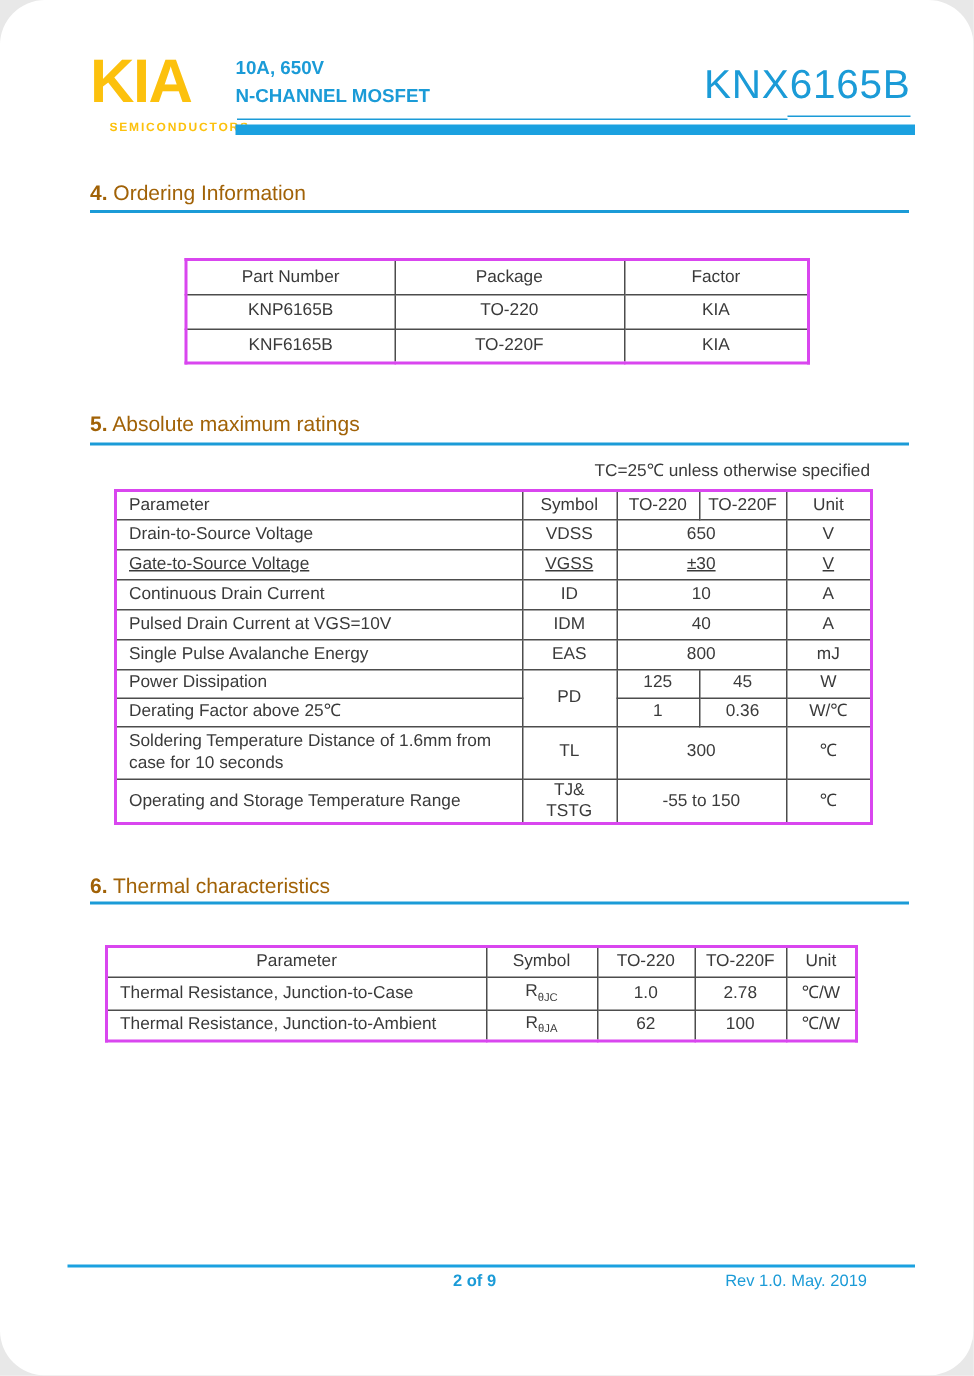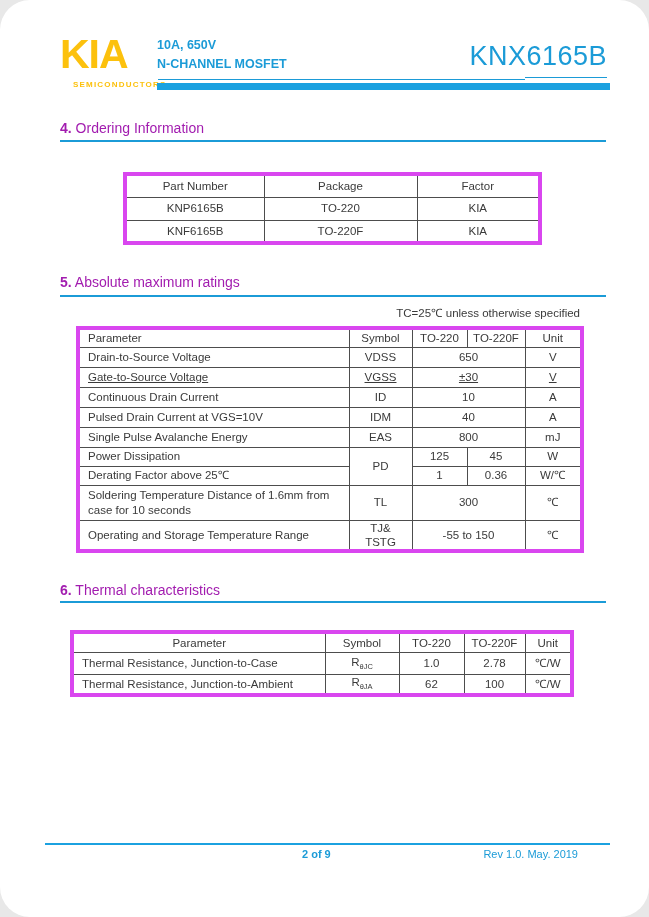--- a/index.html
+++ b/index.html
@@ -32,31 +32,31 @@
   }
   .part-title {
     position: absolute; top: 41px; right: 42px;
     color: #1b9bd7; font-size: 27px; letter-spacing: 0.5px;
   }
   .hline-a { position: absolute; left: 158px; top: 79px; width: 367px; height: 1.2px; background: #1b9bd7; }
   .hline-b { position: absolute; left: 525px; top: 77px; width: 82px;  height: 1.2px; background: #1b9bd7; }
   .hbar    { position: absolute; left: 157px; top: 83px; width: 453px; height: 7px;   background: #1ba1e0; }
 
   
-  .sec-heading { position: absolute; left: 60px; color: #a21caf; font-size: 14px; }
+  .sec-heading { position: absolute; left: 60px; color: #a16207; font-size: 14px; }
   .sec-heading .num { font-weight: bold; }
   .sec-underline { position: absolute; left: 60px; width: 546px; height: 2px; background: #1b9bd7; }
 
   
   table.datatable {
     position: absolute;
     border-collapse: collapse;
     font-size: 11.5px;
     color: #3a3a3a;
-    border: 4px solid #d946ef;
+    border: 2px solid #d946ef;
     table-layout: fixed;
   }
   table.datatable th, table.datatable td {
     border: 1px solid #4d4d4d;
     text-align: center;
     font-weight: normal;
     padding: 0 4px;
     line-height: 1.25;
   }
   table.datatable td.param, table.datatable th.param-left {

